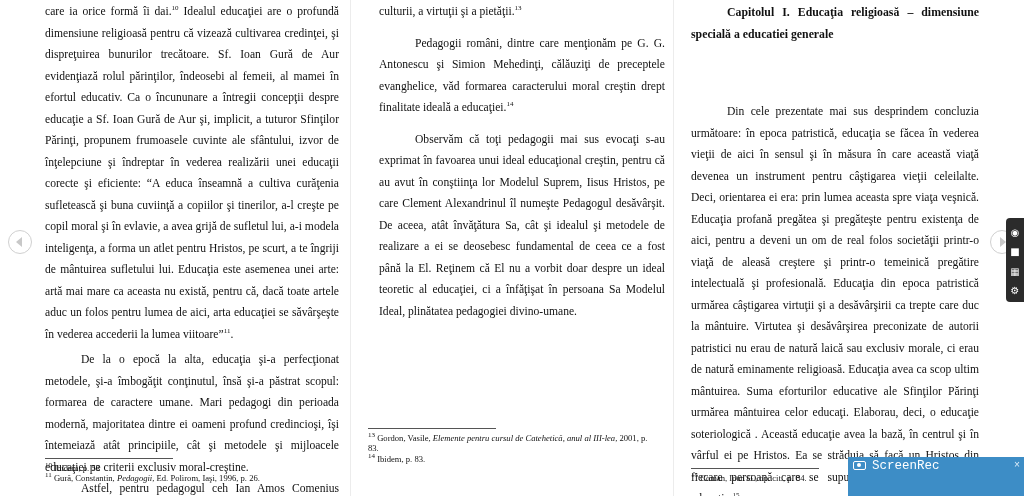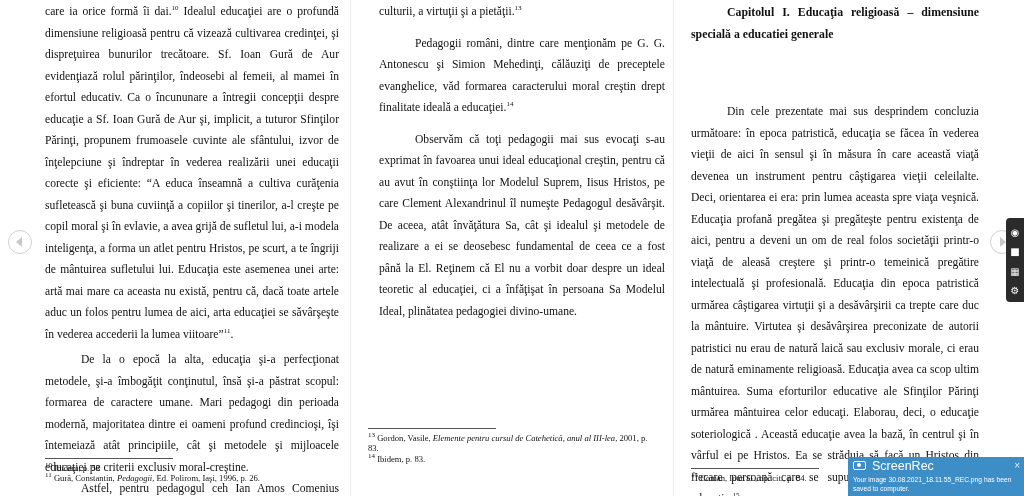--- a/index.html
+++ b/index.html
@@ -18,21 +18,21 @@
   .nav-arrow { position:absolute; width:24px; height:24px; border:1.5px solid #d0d0d0; border-radius:50%;
                background:#fff; box-sizing:border-box; }
   .nav-arrow::after { content:""; position:absolute; top:6px; border-top:5px solid transparent; border-bottom:5px solid transparent; }
   .nav-prev::after { left:7px; border-right:6px solid #c8c8c8; }
   .nav-next::after { left:9px; border-left:6px solid #c8c8c8; }
   .toolbar { position:absolute; left:1006px; top:218px; width:18px; height:84px; background:#2b2b2b;
              border-radius:4px 0 0 4px; }
   .tb-btn { position:absolute; left:3px; width:12px; height:12px; color:#fff; font-size:10px;
             line-height:12px; text-align:center; font-family:"DejaVu Sans", sans-serif; }
   .toast { position:absolute; left:848px; top:457px; width:176px; height:39px; background:#3d8dc6; color:#fff;
-           font-family:Liberation Sans, sans-serif; }
+           font-family:Liberation Mono, monospace; }
   .toast .t-title { position:absolute; left:24px; top:2px; font-size:12.5px; }
   .toast .t-msg { position:absolute; left:5px; top:19px; width:168px; font-size:6.7px; line-height:8.6px; }
   .toast .t-close { position:absolute; right:4px; top:3px; font-size:10px; color:#dfeefa; }
   .toast .t-icon { position:absolute; left:5px; top:4px; width:13px; height:9px; border:1.5px solid #fff; border-radius:2px; box-sizing:border-box; }
   .toast .t-icon::after { content:""; position:absolute; left:3px; top:1px; width:4px; height:4px; background:#fff; border-radius:50%; }
 </style>
 </head>
 <body>
 
 <div class="sep" style="left:350px;"></div>
@@ -77,14 +77,13 @@
   <div class="tb-btn" style="top:9px;">◉</div>
   <div class="tb-btn" style="top:28px;">■</div>
   <div class="tb-btn" style="top:48px;">▦</div>
   <div class="tb-btn" style="top:67px;">⚙</div>
 </div>
 
 <div class="toast">
   <span class="t-icon"></span>
   <span class="t-title">ScreenRec</span>
   <span class="t-close">×</span>
-  <div class="t-msg">Your image 30.08.2021_18.11.55_REC.png has been saved to computer.</div>
 </div>
 
 </body></html>

